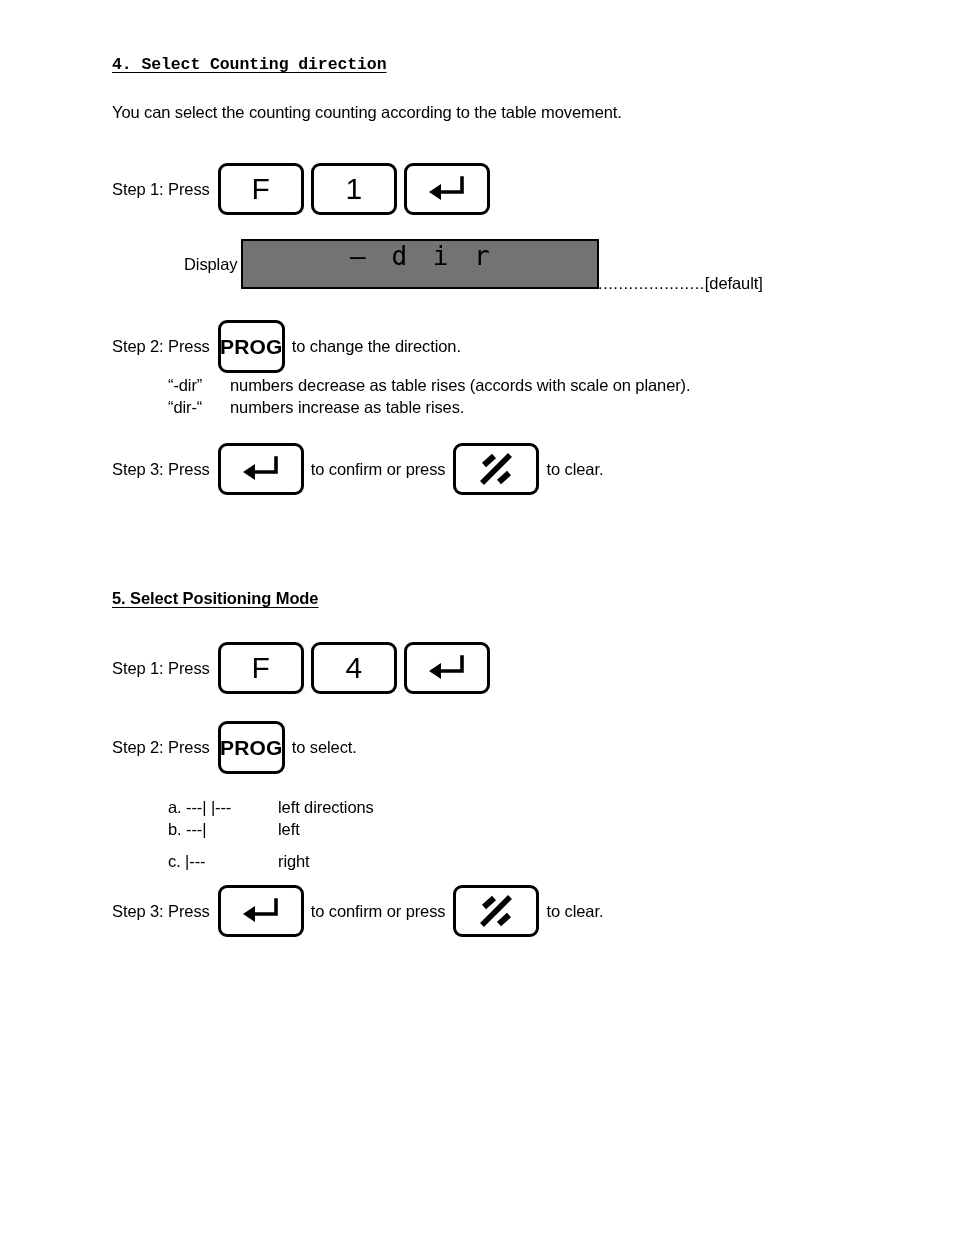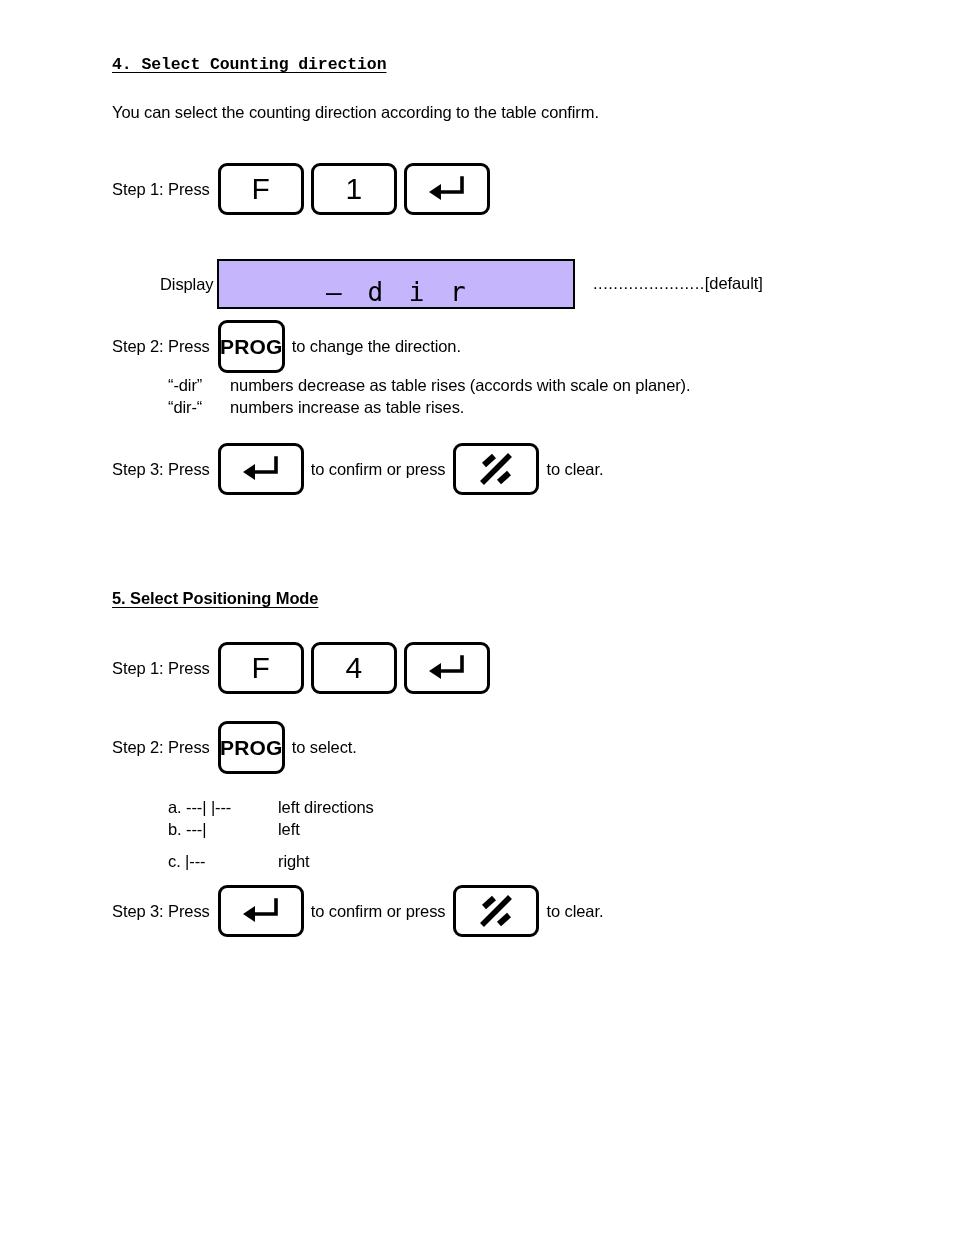--- a/index.html
+++ b/index.html
@@ -105,23 +105,23 @@
   }
   .display-label {
     font-size: 16.5px;
     letter-spacing: -0.1px;
   }
   .display-box {
     box-sizing: border-box;
     width: 358px;
     height: 50px;
     border: 2px solid #000000;
-    background: #c4b5fd;
+    background: #737373;
     display: flex;
-    align-items: flex-end;
+    align-items: flex-start;
     justify-content: center;
   }
   .display-text {
     font-family: "DejaVu Sans Mono", monospace;
     font-size: 26px;
     letter-spacing: 5px;
     padding-left: 4px;
   }
   .leader {
     position: absolute;
@@ -166,42 +166,42 @@
     font-size: 15px;
   }
 </style>
 </head>
 <body>
 
 <div class="page">
 
   <div class="section-heading" style="top:55px;font-family:Liberation Mono, monospace;">4. Select Counting direction</div>
 
-  <div class="body-text" style="left:112px; top:103px;">You can select the counting direction according to the table confirm.</div>
+  <div class="body-text" style="left:112px; top:103px;">You can select the counting counting according to the table movement.</div>
 
   <div class="step-row" style="left:112px; top:163px;">
     <span class="step-label">Step 1: Press</span>
     <span class="pre-key-gap"></span>
     <span class="key key-wide">
       <span class="key-char">F</span>
     </span>
     <span class="key-gap"></span>
     <span class="key key-wide">
       <span class="key-char">1</span>
     </span>
     <span class="key-gap"></span>
     <span class="key key-wide key-enter">
       <svg width="44" height="26" viewBox="0 0 44 26">
         <path d="M37 2 L37 16 L12 16" stroke="#000" stroke-width="3.6" fill="none" stroke-linecap="square"></path>
         <path d="M16 8 L4 16 L16 24 Z" fill="#000"></path>
       </svg>
     </span>
   </div>
 
-  <div class="display-row" style="left:160px; top:239px;margin-top:20px;">
+  <div class="display-row" style="left:184px; top:239px;">
     <span class="display-label">Display</span>
     <span style="width:4px;"></span>
     <span class="display-box">
       <span class="display-text">— d i r</span>
     </span>
   </div>
   <div class="leader" style="left:593px; top:274px;">
     <span class="dots">......................</span><span>[default]</span>
   </div>
 

